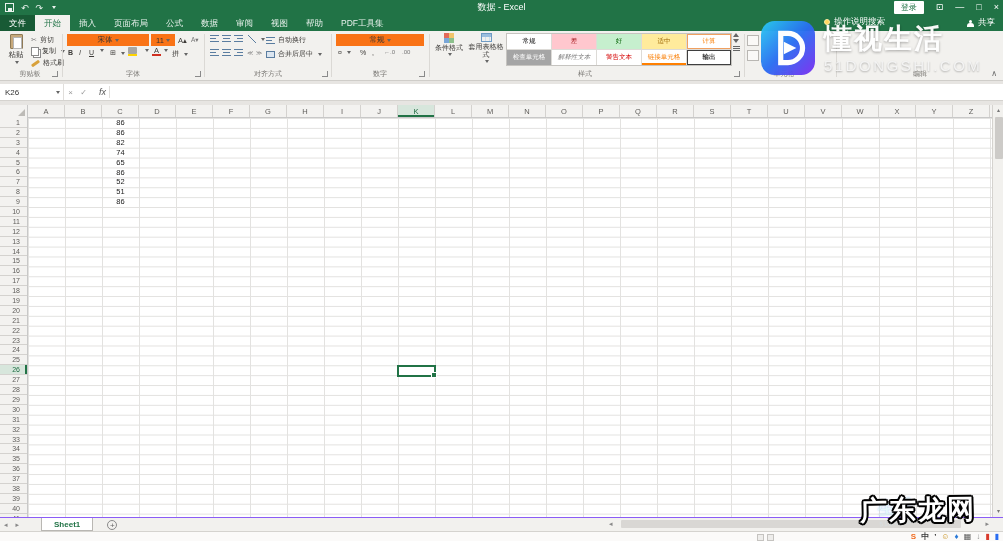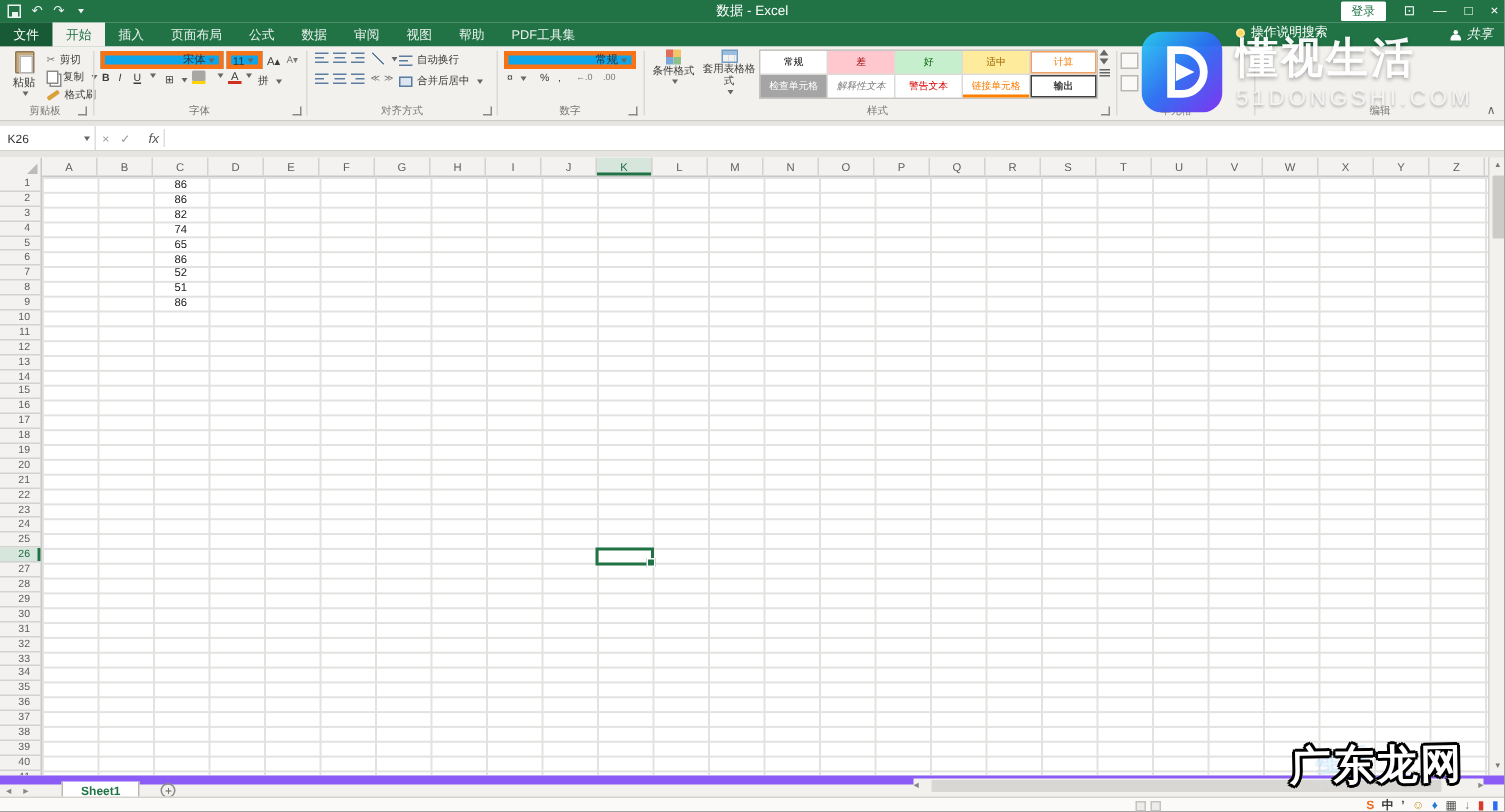--- a/index.html
+++ b/index.html
@@ -16,34 +16,34 @@
   .signin{background:#fff;color:#217346;font-size:8px;padding:1px 7px;border-radius:1px;}
   .winbtn{color:#fff;font-size:9px;line-height:15px;}
 
   
   .tabsrow{position:absolute;left:0;top:15px;width:1003px;height:16px;background:#217346;display:flex;align-items:flex-end;}
   .rtab{font-size:8.5px;color:#e8f1ec;padding:3px 9px 3px;line-height:10px;white-space:nowrap;}
   .rtab.filetab{background:#185a35;color:#fff;}
   .rtab.active{background:#f2f1ee;color:#217346;}
   .tellme{display:flex;align-items:center;gap:4px;color:#fff;font-size:8.5px;padding:3px 8px;}
   .bulb{width:6px;height:6px;border:1px solid #ffe9a0;border-radius:50%;background:#ffd75e;}
-  .share{position:absolute;right:8px;top:17px;display:flex;gap:4px;align-items:center;color:#fff;font-size:8.5px;font-style:italic;}
+  .share{position:absolute;right:8px;top:17px;display:flex;gap:4px;align-items:center;color:#fff;font-size:8.5px;}
   .ic-person{width:7px;height:7px;position:relative;}
   .ic-person:before{content:"";position:absolute;left:2px;top:0;width:3px;height:3px;border-radius:50%;background:#fff;}
   .ic-person:after{content:"";position:absolute;left:0;top:3.5px;width:7px;height:3.5px;border-radius:3px 3px 0 0;background:#fff;}
 
   
   .ribbon{position:absolute;left:0;top:31px;width:1003px;height:50px;background:#f2f1ee;border-bottom:1px solid #cfcdc9;font-size:8px;color:#444;}
   .gdiv{position:absolute;top:3px;bottom:3px;width:1px;background:#dbd9d5;}
   .grplabel{position:absolute;top:38px;font-size:7px;color:#7a7874;text-align:center;}
   .launcher{position:absolute;width:6px;height:6px;border-right:1px solid #8a8a8a;border-bottom:1px solid #8a8a8a;}
   .dd{display:inline-block;width:0;height:0;border-left:2.5px solid transparent;border-right:2.5px solid transparent;border-top:3px solid #666;vertical-align:middle;margin-left:2px;}
   .bigbtn{position:absolute;display:flex;flex-direction:column;align-items:center;gap:1px;font-size:7.5px;color:#3d3b38;}
   .smallbtn{position:absolute;display:flex;align-items:center;gap:3px;font-size:7px;color:#3d3b38;white-space:nowrap;}
-  .combo{position:absolute;background:#0ea5e9;border:3px solid #f97316;font-size:7.5px;color:#333;display:flex;align-items:center;justify-content:flex-end;padding:0 3px;}
+  .combo{position:absolute;background:#eab308;border:6px solid #f97316;font-size:7.5px;color:#333;display:flex;align-items:center;justify-content:center;padding:0 3px;}
   .ic-clipboard{width:13px;height:15px;background:#c7a97c;border:1px solid #8f7a55;border-radius:1px;position:relative;}
   .ic-clipboard:before{content:"";position:absolute;left:2px;top:2px;width:7px;height:10px;background:#fff;border:1px solid #b5b5b5;}
   .ic-copy{width:8px;height:9px;border:1px solid #8a8a8a;background:#fff;box-shadow:2px 2px 0 -1px #fff,2px 2px 0 0 #8a8a8a;}
   .ic-brush{width:9px;height:3px;background:#d8a13a;transform:rotate(-35deg);border-radius:1px;}
   .bars{display:inline-block;width:9px;height:7px;position:relative;}
   .bars i{position:absolute;left:0;height:1px;background:#5a7da0;width:100%;}
   .bars i:nth-child(1){top:0;} .bars i:nth-child(2){top:3px;width:70%;} .bars i:nth-child(3){top:6px;}
   .bars.c i:nth-child(2){left:15%;} .bars.r i:nth-child(2){left:30%;}
   .colorbar{display:inline-block;width:9px;height:2px;margin-top:-2px;}
   .ic-grid4{width:10px;height:10px;display:grid;grid-template-columns:5px 5px;grid-template-rows:5px 5px;}
@@ -91,21 +91,21 @@
     background-size:37px 9.9px;}
   .dcell{position:absolute;width:37px;height:9.9px;line-height:10px;font-size:7.5px;color:#222;text-align:center;}
   .selbox{position:absolute;width:39px;height:12px;border:2px solid #217346;background:transparent;}
   .selbox:after{content:"";position:absolute;right:-3px;bottom:-3px;width:4px;height:4px;background:#217346;border:1px solid #fff;}
 
   
   .vscroll{position:absolute;left:992px;top:105px;width:11px;height:412px;background:#f2f1ee;border-left:1px solid #d5d3cf;}
   .vs-up,.vs-dn{position:absolute;left:0;width:11px;height:11px;color:#777;font-size:6px;text-align:center;line-height:11px;}
   .vs-up{top:0;} .vs-dn{bottom:0;}
   .vs-thumb{position:absolute;left:1.5px;top:12px;width:8px;height:42px;background:#cdcbc8;border-radius:1px;}
-  .sheetbar{position:absolute;left:0;top:517px;width:1003px;height:14px;background:#f2f1ee;border-top:6px solid #8b5cf6;display:flex;align-items:center;font-size:8px;color:#555;}
+  .sheetbar{position:absolute;left:0;top:517px;width:1003px;height:14px;background:#f2f1ee;border-top:1px solid #8b5cf6;display:flex;align-items:center;font-size:8px;color:#555;}
   .snav{padding:0 4px;color:#888;font-size:7px;}
   .sheettab{background:#fff;border:1px solid #b9b7b3;border-top:none;padding:1px 12px;margin-left:18px;color:#217346;font-weight:bold;font-size:8px;height:13px;line-height:11px;}
   .addsheet{width:10px;height:10px;border:1px solid #8a8a8a;border-radius:50%;text-align:center;line-height:9px;font-size:8px;color:#666;margin-left:14px;}
   .hscroll{position:absolute;right:14px;top:519px;width:380px;height:10px;background:#f2f1ee;}
   .hs-thumb{position:absolute;left:12px;top:1px;width:340px;height:8px;background:#d9d7d4;border-radius:1px;}
   .hs-l{position:absolute;left:0;top:0;font-size:7px;color:#888;line-height:10px;}
   .hs-r{position:absolute;right:0;top:0;font-size:7px;color:#888;line-height:10px;}
   .statusbar{position:absolute;left:0;top:531px;width:1003px;height:10px;background:#fbfaf9;border-top:1px solid #d5d3cf;}
   .viewbtns{position:absolute;left:757px;top:1.5px;display:flex;gap:3px;}
   .viewbtns b{width:7px;height:7px;border:1px solid #c5c3c0;background:#eeedeb;}

